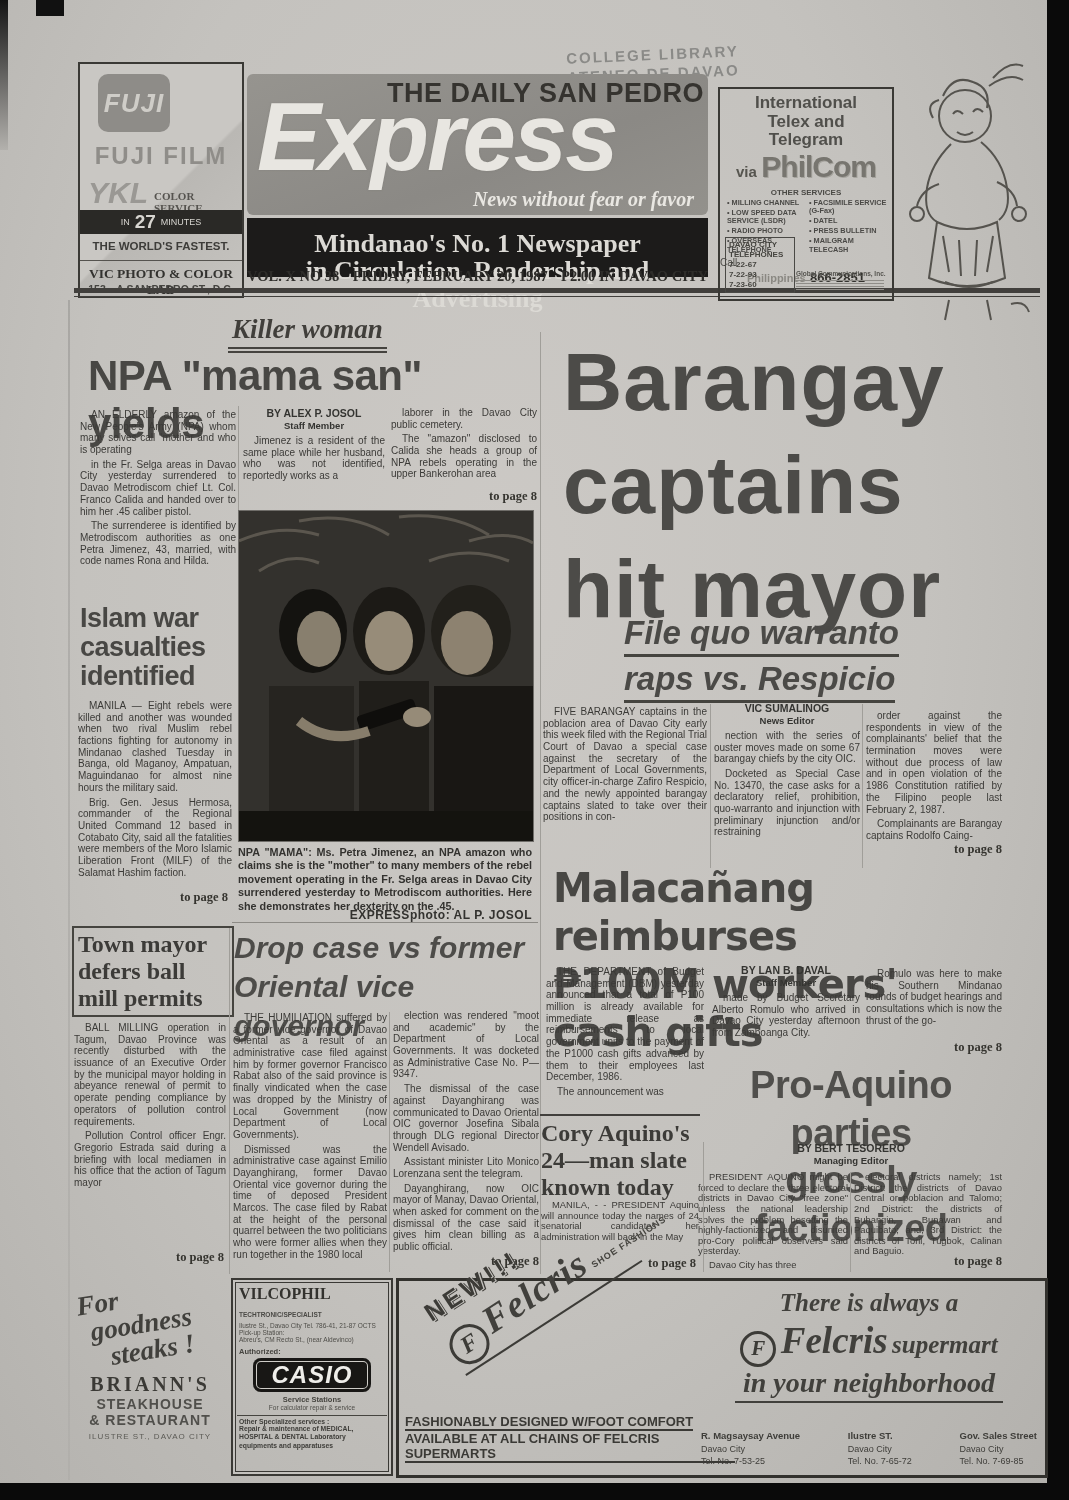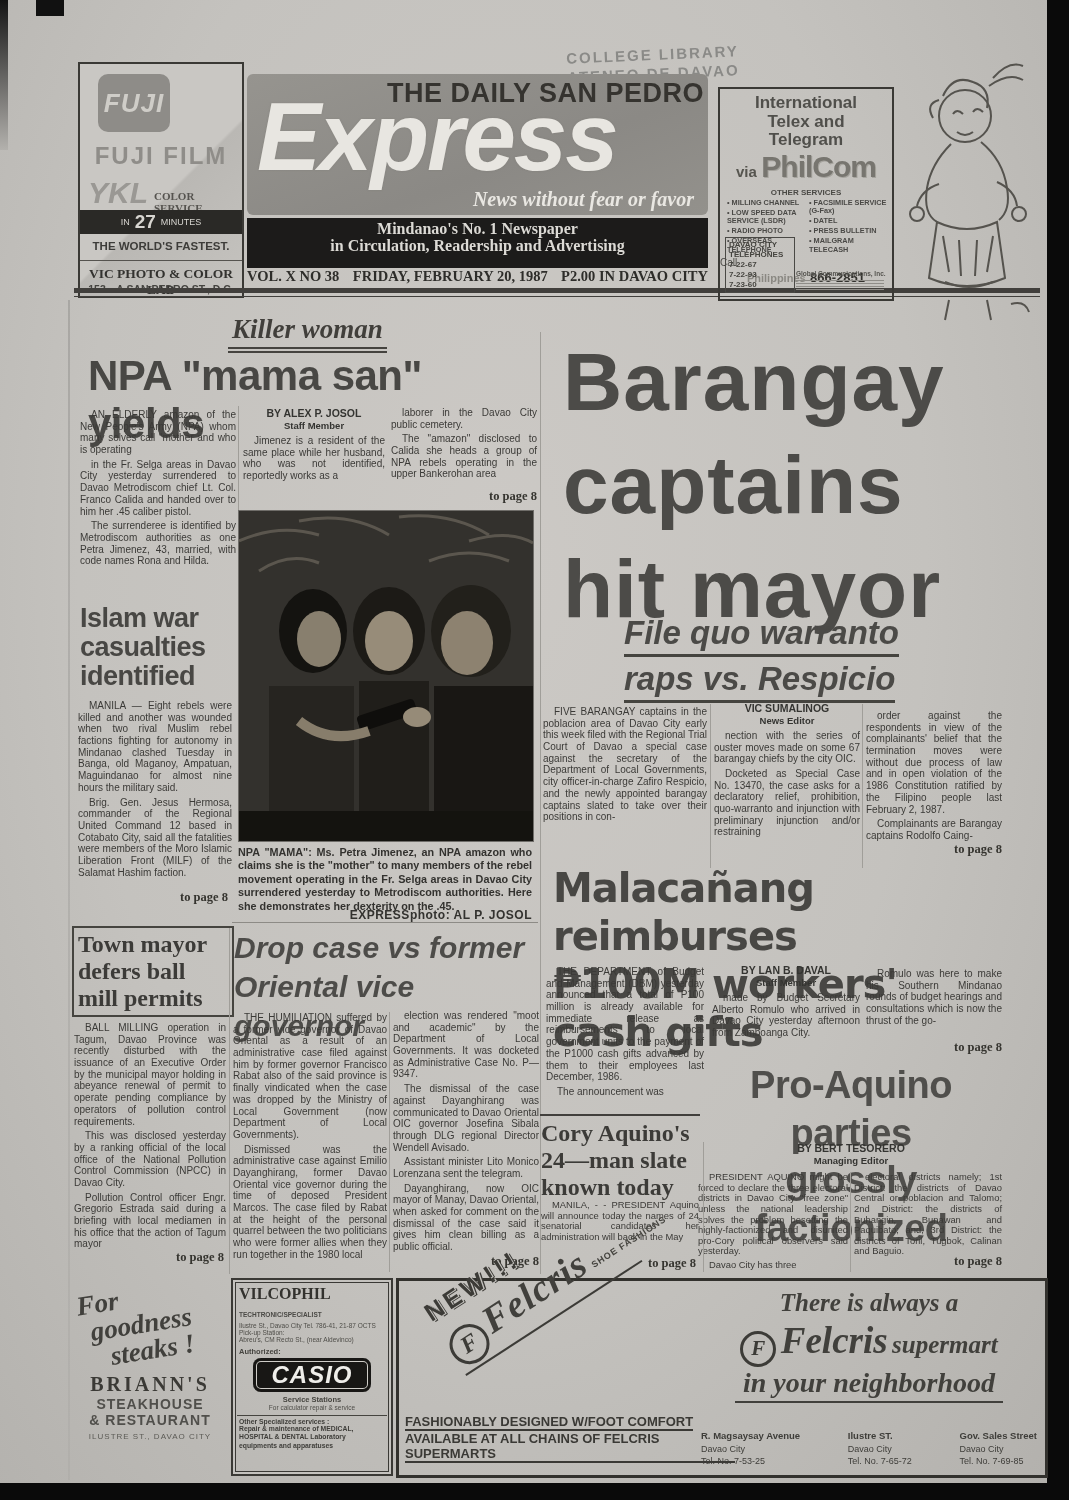--- a/index.html
+++ b/index.html
@@ -28,21 +28,21 @@
   .kicker{font-family:"Liberation Serif",serif;font-style:italic;font-weight:bold;font-size:27px;color:#413f3b;text-align:center;}
   .kicker span{display:inline-block;border-bottom:6px double #45433f;padding:0 4px 2px;}
 
   
   .mast-box{background:linear-gradient(160deg,#96948f,#8b8985 60%,#93918c);border-radius:6px;}
   .mast-over{font-weight:bold;font-size:27px;color:#35332f;letter-spacing:0.5px;}
   .mast-title{font-style:italic;font-weight:bold;font-size:96px;color:#e8e6e1;letter-spacing:-2px;
               text-shadow:0 0 2px #77757077;}
   .mast-tag{font-family:"Liberation Serif",serif;font-style:italic;font-weight:bold;font-size:20px;color:#e9e7e2;}
   .banner{background:#1c1b1a;color:#dcdad5;font-family:"Liberation Serif",serif;font-weight:bold;
-          text-align:center;font-size:16px;line-height:1.05;padding-top:3px;}
+          text-align:center;font-size:26px;line-height:1.05;padding-top:12px;}
   .dateline{font-family:"Liberation Serif",serif;font-weight:bold;font-size:14.5px;color:#2e2d2a;
             display:flex;justify-content:space-between;}
 
   
   .adbox{border:2px solid #3a3935;}
   .fuji-logo{background:#8e8c88;border-radius:10px;color:#cfcdc8;font-weight:bold;font-style:italic;
              display:flex;align-items:center;justify-content:center;font-size:26px;letter-spacing:1px;}
   .stamp{color:#7c7c7a;font-weight:bold;font-size:15px;letter-spacing:2px;text-align:center;opacity:.8;
          transform:rotate(-2.5deg);line-height:1.25;}
   .svc .para{text-indent:0;margin:0 0 1.5px;font-size:7.3px;line-height:1.15;text-align:left;font-weight:bold;color:#4a4946;}
@@ -326,21 +326,20 @@
     <div class="abs cont" style="left:541px;top:1254px;width:155px;">to page 8</div>
     <div class="vrule" style="left:703px;top:1142px;height:130px;"></div>
 
     <div class="abs h-serif" style="left:72px;top:926px;width:150px;font-size:24px;line-height:1.12;border:2px solid #45443f;padding:3px 4px;">
       <div>Town mayor</div>
       <div>defers ball</div>
       <div>mill permits</div>
     </div>
     <div class="abs col" style="left:74px;top:1022px;width:152px;">
         <p class="para">BALL MILLING operation in Tagum, Davao Province was recently disturbed with the issuance of an Executive Order by the municipal mayor holding in abeyance renewal of permit to operate pending compliance by operators of pollution control requirements.</p>
-        <p class="para">This was disclosed yesterday by a ranking official of the local office of the National Pollution Control Commission (NPCC) in Davao City.</p>
         <p class="para">Pollution Control officer Engr. Gregorio Estrada said during a briefing with local mediamen in his office that the action of Tagum mayor</p>
       </div>
     <div class="abs cont" style="left:74px;top:1248px;width:150px;">to page 8</div>
     <div class="vrule" style="left:229px;top:928px;height:346px;"></div>
 
     <div class="hrule" style="left:232px;top:922px;width:306px;height:1px;background:#8d8b86;"></div>
     <div class="abs h-italic" style="left:234px;top:928px;width:310px;font-size:30px;line-height:1.3;color:#4d4c49;">
       <div>Drop case vs former</div>
       <div>Oriental vice governor</div>
     </div>

